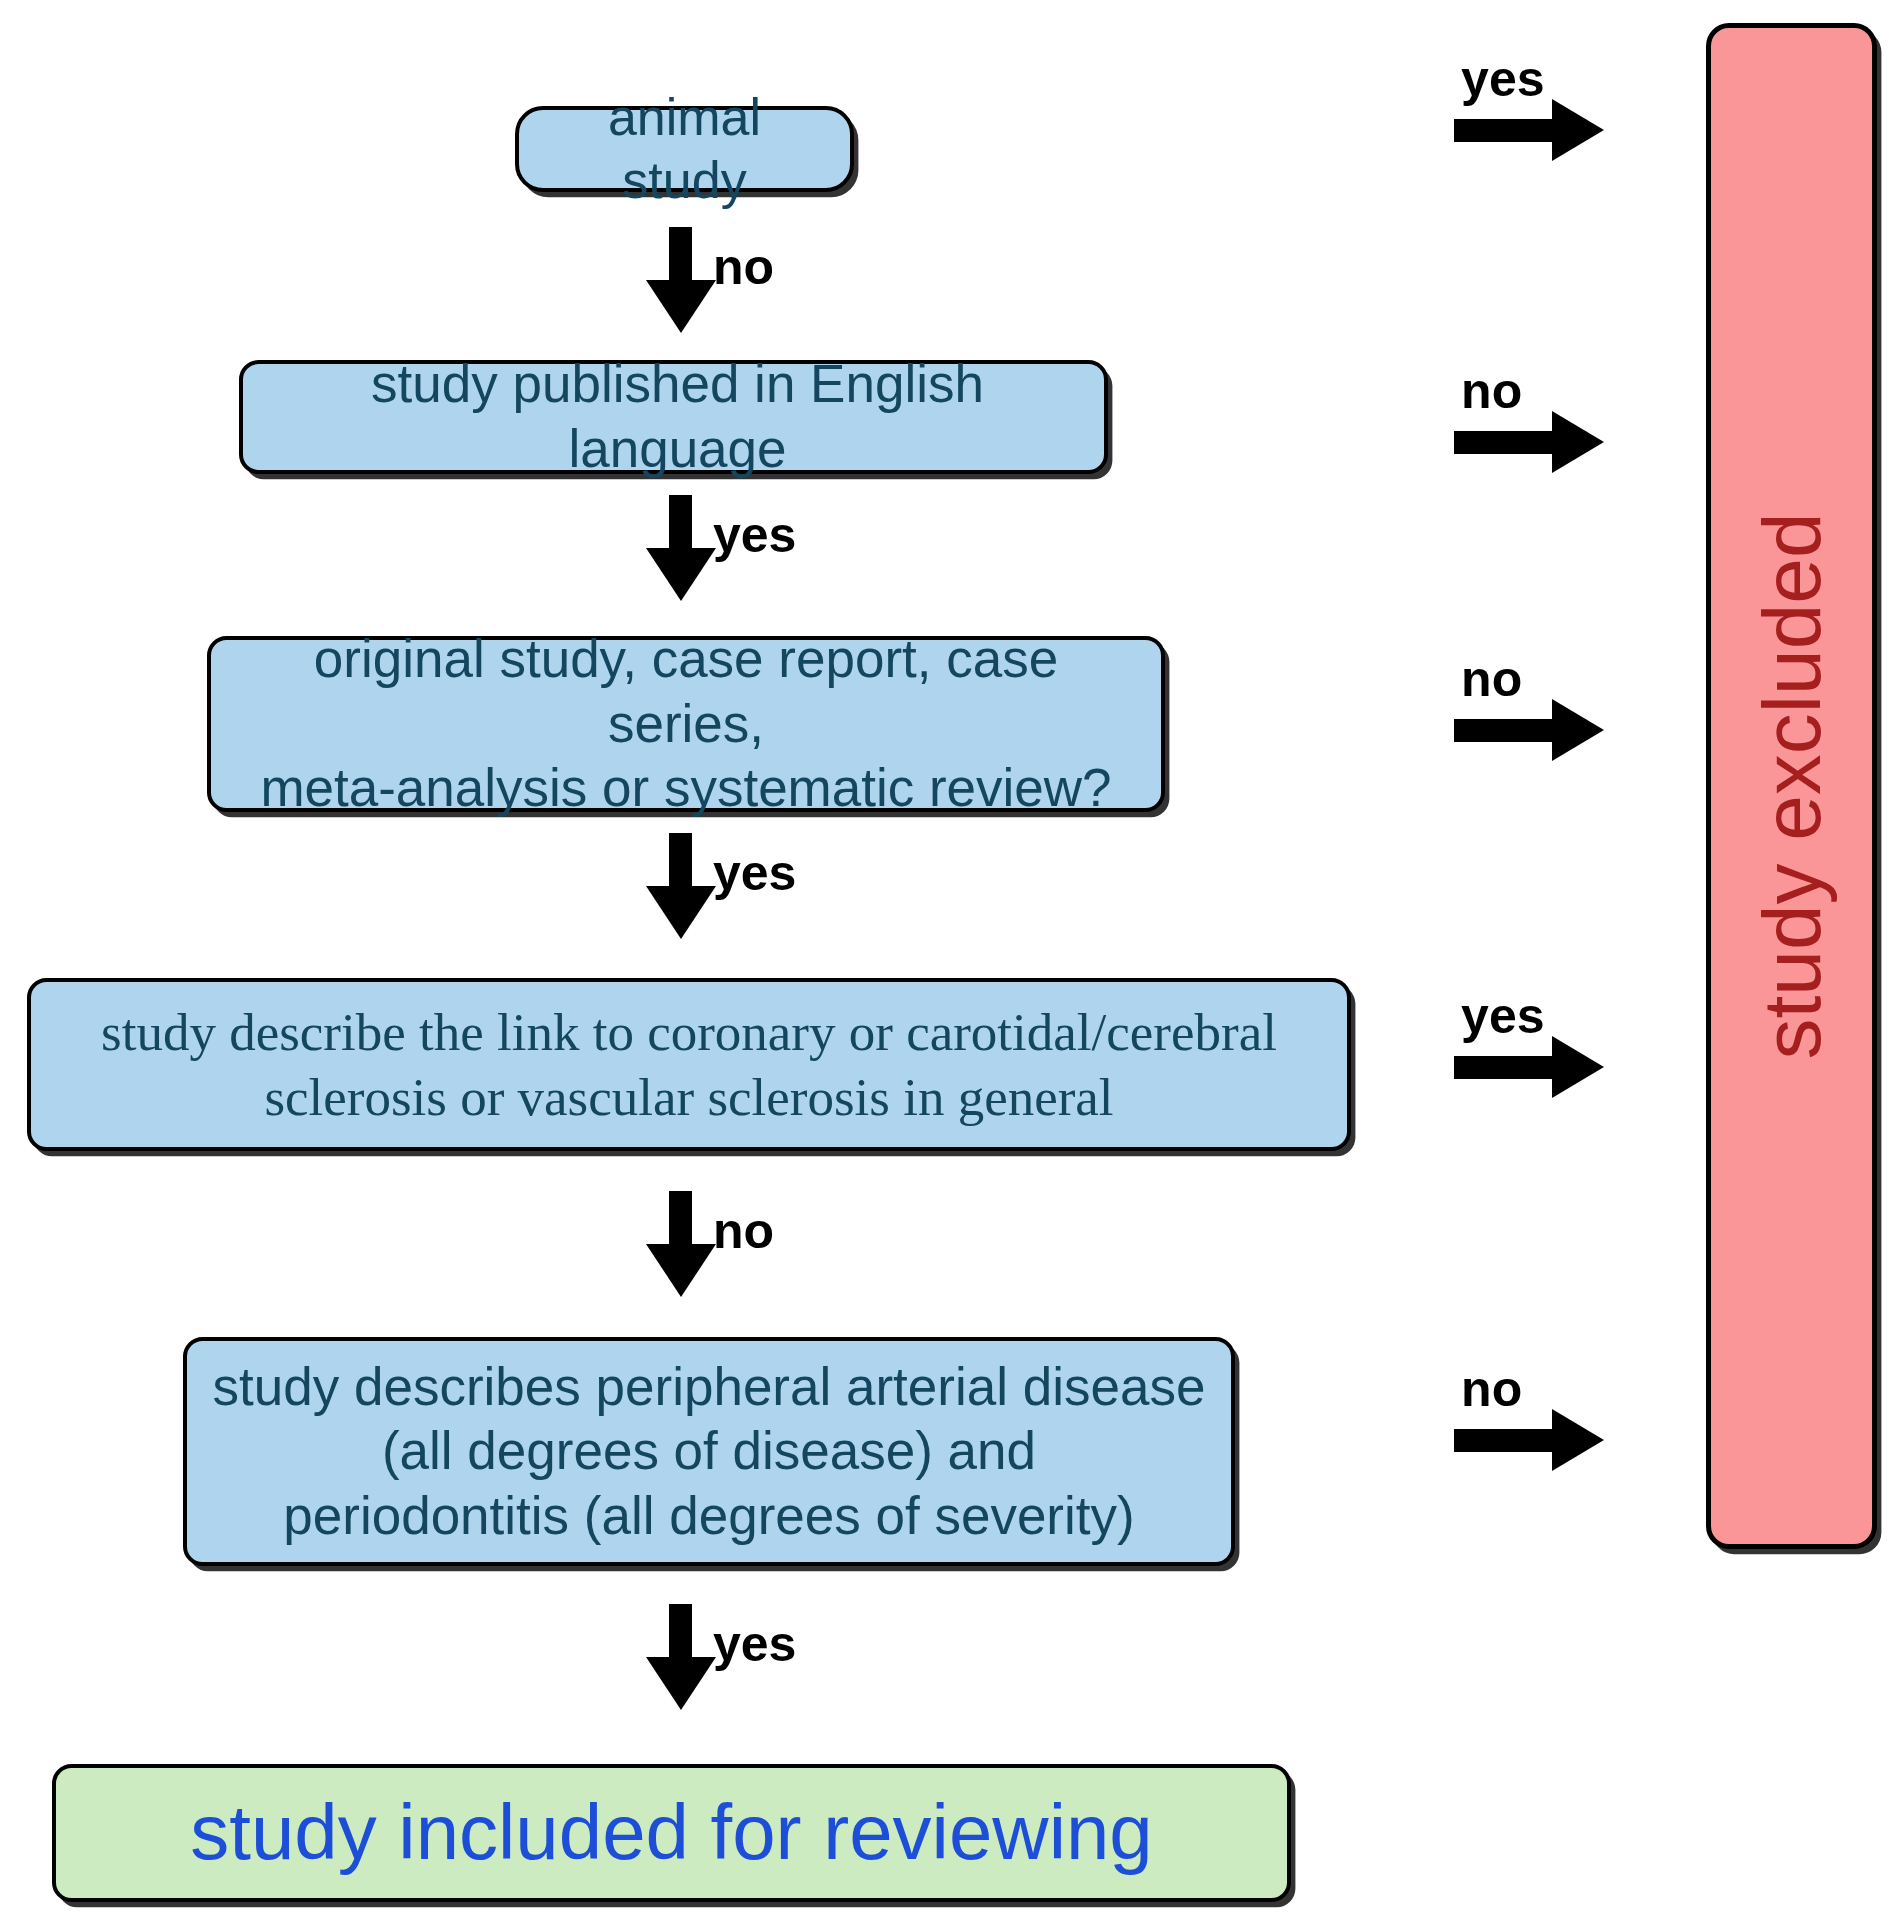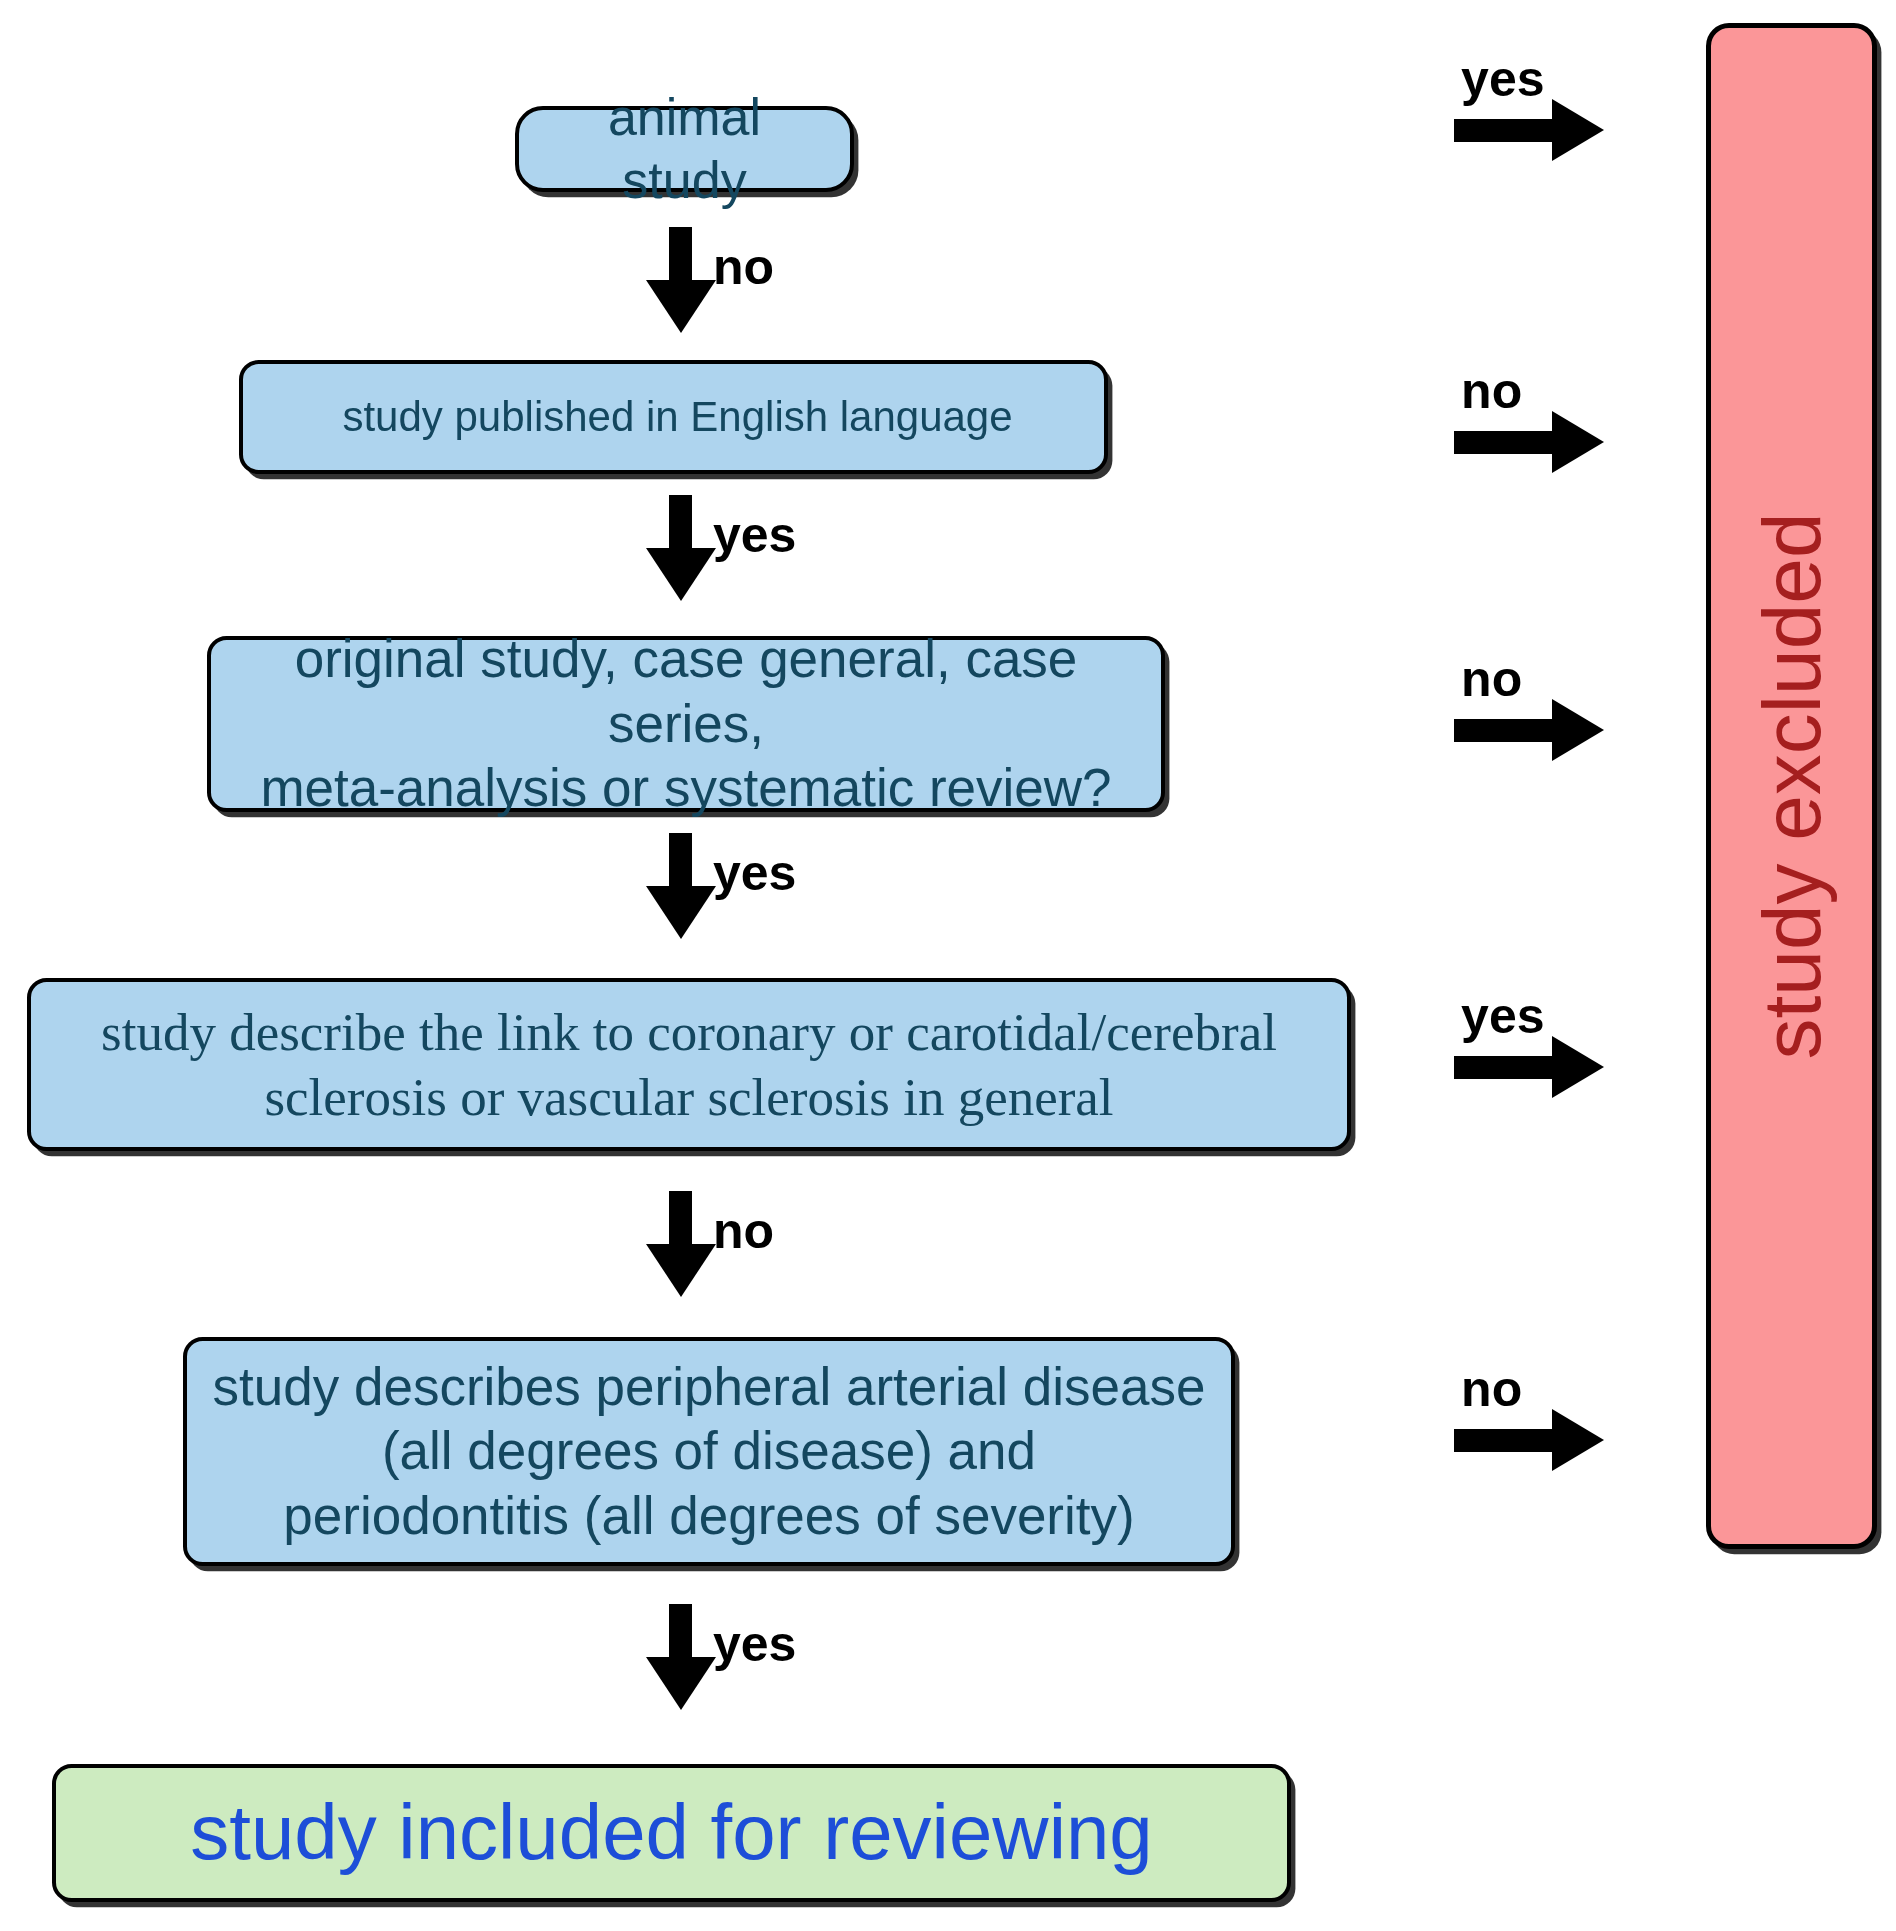--- a/index.html
+++ b/index.html
@@ -26,21 +26,21 @@
     padding:0 23px;
     white-space:pre-line;
     font-weight:400;
   }
 
   
   #box-animal        {left:515px;  top:106px;  width:339px;  height:86px;  border-radius:28px;}
   #box-animal .txt   {font-size:52px;}
 
   #box-english       {left:239px;  top:360px;  width:869px; height:114px;}
-  #box-english .txt  {font-size:42px;margin-left:8px;}
+  #box-english .txt  {font-size:53px;margin-left:8px;}
 
   #box-studytype     {left:207px;  top:636px;  width:958px; height:176px;}
   #box-studytype .txt{font-size:53px;}
 
   #box-sclerosis     {left:27px;   top:978px; width:1324px; height:173px;font-family:Liberation Serif, serif;}
   #box-sclerosis .txt{font-size:53px;}
 
   #box-pad           {left:183px;  top:1337px; width:1052px; height:229px;}
   #box-pad .txt      {font-size:53px;}
 
@@ -124,21 +124,21 @@
 
   <div id="box-animal" class="box blue">
     <span class="txt">animal study</span>
   </div>
 
   <div id="box-english" class="box blue">
     <span class="txt">study published in English language</span>
   </div>
 
   <div id="box-studytype" class="box blue">
-    <span class="txt">original study, case general, case series,
+    <span class="txt">original study, case report, case series,
 meta-analysis or systematic review?</span>
   </div>
 
   <div id="box-sclerosis" class="box blue">
     <span class="txt">study describe the link to coronary or carotidal/cerebral
 sclerosis or vascular sclerosis in general</span>
   </div>
 
   <div id="box-pad" class="box blue">
     <span class="txt">study describes peripheral arterial disease

